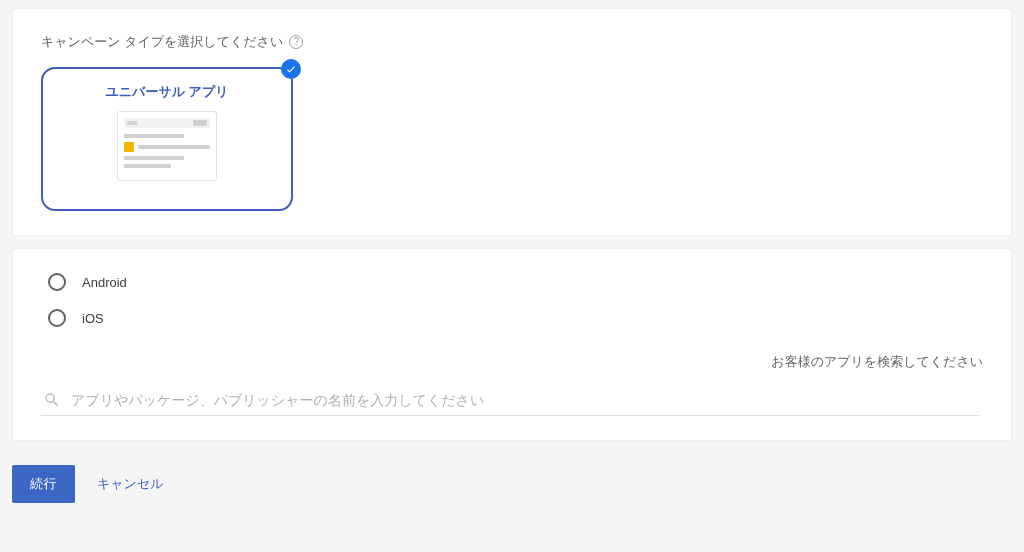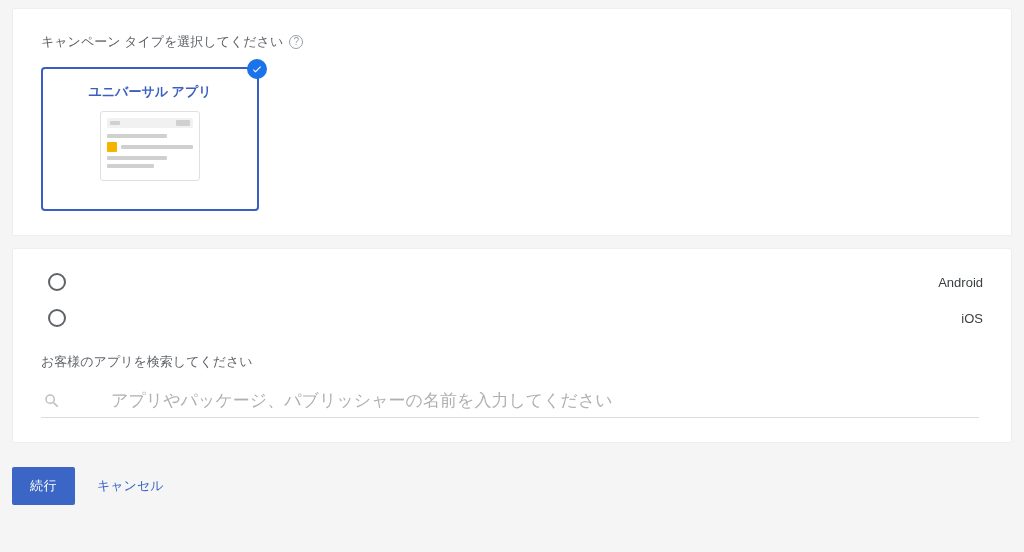--- a/index.html
+++ b/index.html
@@ -32,23 +32,23 @@
     height: 14px;
     border: 1px solid #9aa0a6;
     border-radius: 50%;
     color: #9aa0a6;
     font-size: 10px;
     margin-left: 6px;
     line-height: 1;
   }
   .campaign-type-card {
     position: relative;
-    width: 218px;
+    width: 252px;
     border: 2px solid #3b5fc0;
-    border-radius: 4px;
+    border-radius: 14px;
     padding: 14px 10px 18px 10px;
     text-align: center;
   }
   .campaign-type-title {
     color: #3b5fc0;
     font-weight: bold;
     font-size: 13px;
     margin-bottom: 10px;
   }
   .campaign-illustration {
@@ -100,53 +100,52 @@
     display: flex;
     align-items: center;
     justify-content: center;
   }
   .check-badge svg { width: 12px; height: 12px; fill: #fff; }
   .radio-option {
     display: flex;
     align-items: center;
     margin: 0 0 18px 7px;
     cursor: pointer;
-    justify-content: space-between;
   }
   .radio-circle {
     width: 18px;
     height: 18px;
     border: 2px solid #5f6368;
     border-radius: 50%;
     margin-right: 16px;
   }
   .radio-label { color: #3c4043; font-size: 13px; }
   .sub-label {
     color: #5f6368;
     font-size: 13px;
     margin: 26px 0 14px 0;
+    text-align: right;
   }
   .search-wrap {
     display: flex;
     align-items: center;
     border-bottom: 1px solid #dcdcdc;
     padding: 6px 2px;
     margin-right: 4px;
   }
   .search-icon-svg {
     width: 18px; height: 18px; fill: #bdbdbd; margin-right: 10px;
   }
   .search-input {
     border: none;
     outline: none;
-    font-size: 17px;
+    font-size: 14px;
     color: #3c4043;
     flex: 1;
     background: transparent;
-    margin-left: 40px;
   }
   .search-input::placeholder { color: #b0b0b0; }
   .footer {
     padding: 12px 12px 16px 12px;
     display: flex;
     align-items: center;
   }
   .btn-primary {
     background: #3b66c5;
     color: #fff;

